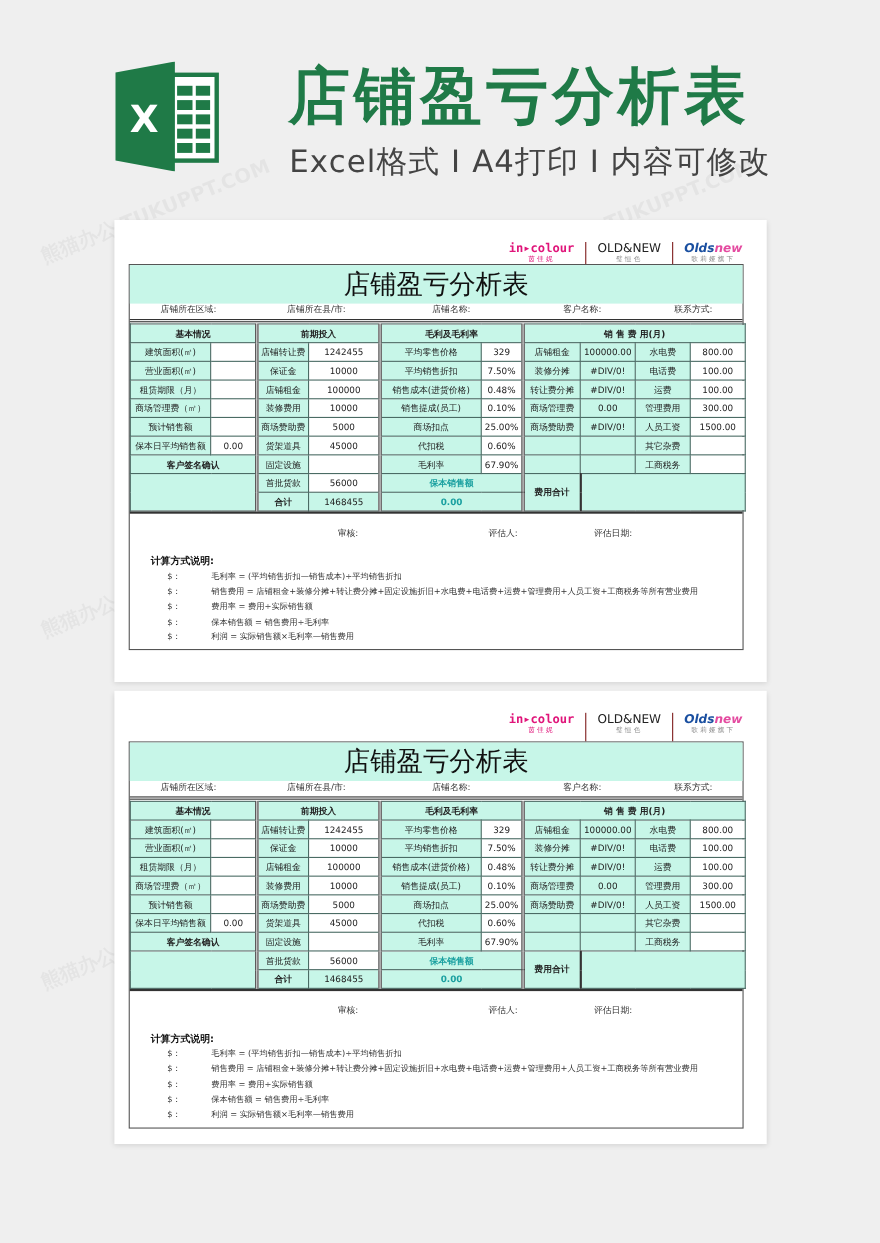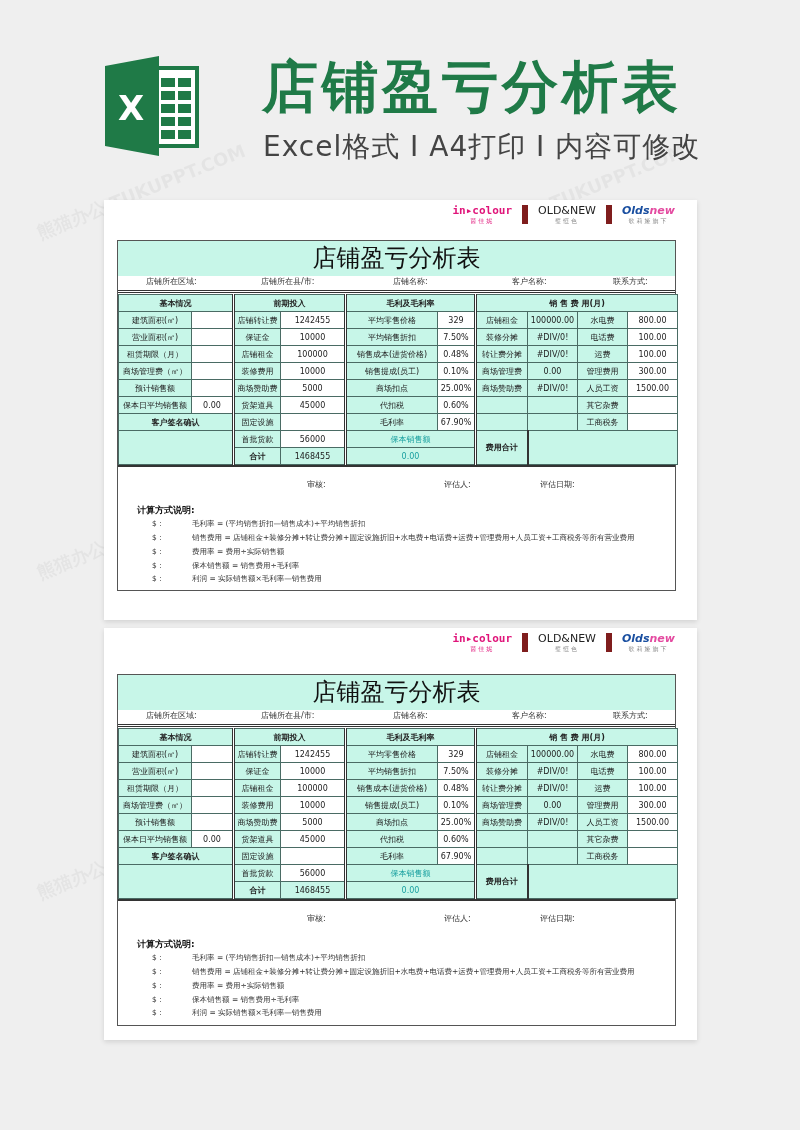--- a/index.html
+++ b/index.html
@@ -28,23 +28,23 @@
     transform: rotate(-22deg); white-space: nowrap; font-weight: bold;
     pointer-events: none;
   }
   
   .sheet {
     position: absolute; left: 104px; width: 593px; background: #fff;
     box-shadow: 0 2px 5px rgba(0,0,0,0.12);
   }
   .sheet.s1 { top: 200px; height: 420px; }
   .sheet.s2 { top: 628px; height: 412px; }
-  .brands { position: absolute; right: 12px; top: 0; height: 28px; display: flex; align-items: center; }
+  .brands { position: absolute; right: 12px; top: 20px; height: 28px; display: flex; }
   .brand { display: flex; flex-direction: column; align-items: center; padding: 0 10px; line-height: 1; }
-  .brand + .brand { border-left: 6px solid #7f1d1d; }
+  .brand + .brand { border-left: 1px solid #7f1d1d; }
   .brand-main { font-size: 11px; font-weight: bold; }
   .brand-sub { font-size: 6px; color: #888; margin-top: 2px; letter-spacing: 2px; }
   .b1 .brand-main { color: #e0157a; font-family: "DejaVu Sans Mono", monospace; }
   .b1 .brand-sub { color: #e0157a; }
   .b2 .brand-main { color: #222; font-weight: normal; font-size: 11px; }
   .b3 .brand-main { color: #1a4fa0; font-style: italic; }
   .b3 .brand-main span { color: #e44ba0; }
 
   .frame {
     position: absolute; left: 13px; width: 559px;
@@ -71,21 +71,21 @@
   }
   table.grid td {
     height: 17px; border: 1px solid #4a6b64; text-align: center;
     vertical-align: middle; white-space: nowrap; overflow: hidden;
     padding: 0;
   }
   td.m { background: #c7f6e8; }
   td.w { background: #fff; }
   td.h { background: #c7f6e8; font-weight: bold; }
   td.sep { border-left: 3px double #333 !important; }
-  td.teal { color: #1aa0a0; }
+  td.teal { color: #1aa0a0; font-weight: bold; }
   .sign {
     position: relative; height: 127px;
     border-top: 2px solid #333;
   }
   .sign .lbl { position: absolute; top: 12px; font-size: 8px; color: #333; }
   .calc-title { position: absolute; left: 19px; top: 37px; font-size: 9px; font-weight: bold; color: #111; }
   .formula { position: absolute; left: 34px; font-size: 7.5px; color: #333; display: flex; }
   .formula .bullet { width: 40px; }
 </style>
 </head>

